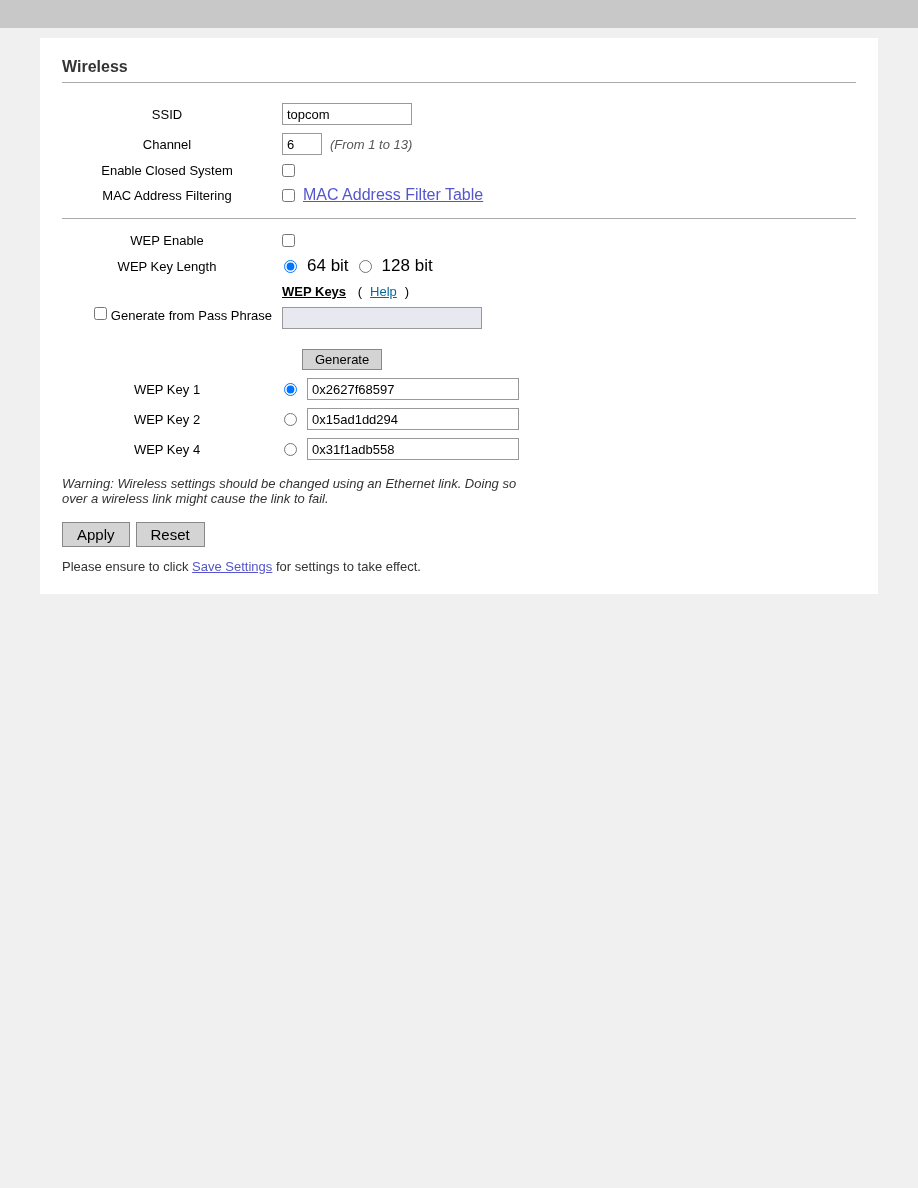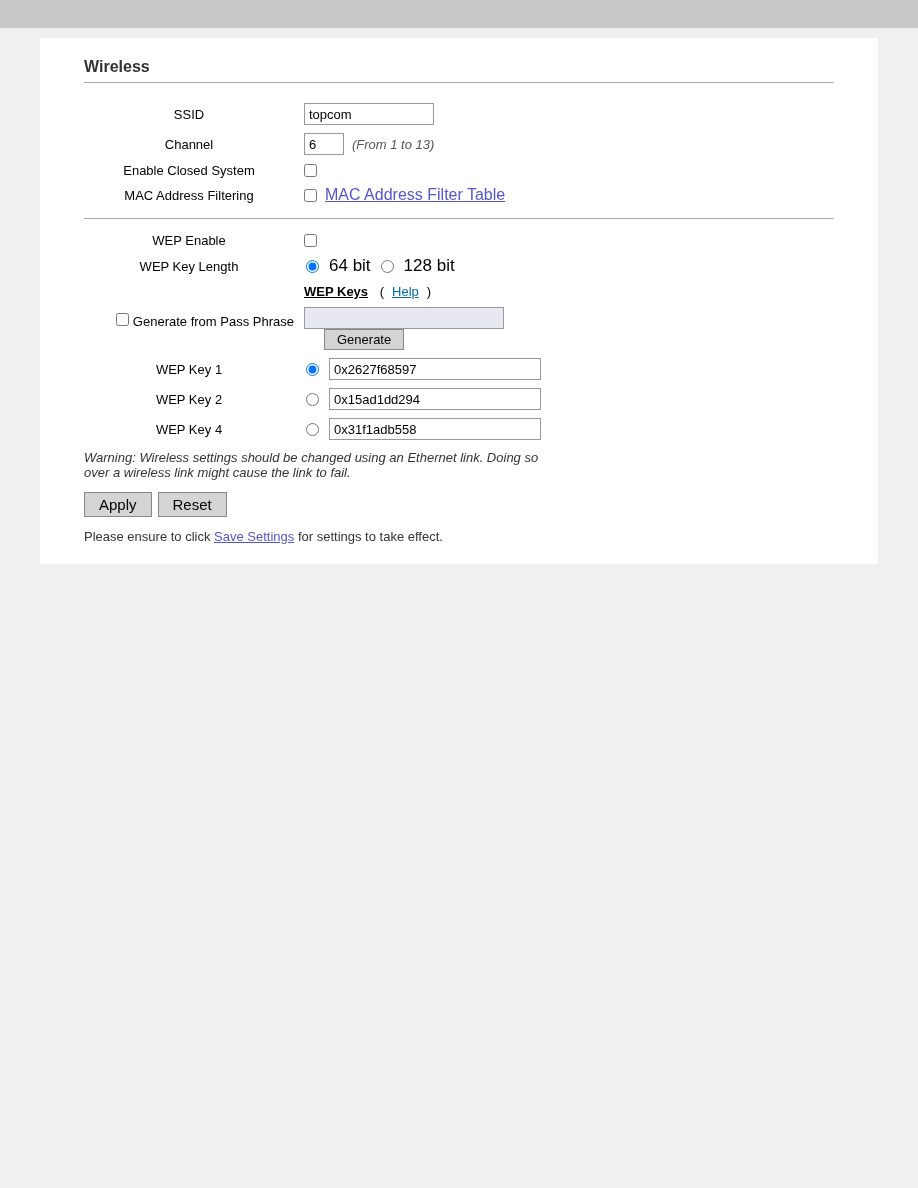--- a/index.html
+++ b/index.html
@@ -19,21 +19,21 @@
 
     .top-bar {
       background-color: #c8c8c8;
       height: 28px;
       width: 100%;
     }
 
     .content-area {
       background-color: #ffffff;
       margin: 10px 40px;
-      padding: 20px 44px;
+      padding: 20px 22px;
     }
 
     .page-title {
       font-size: 16px;
       font-weight: bold;
       color: #333;
       margin-bottom: 6px;
     }
 
     .divider {
@@ -113,22 +113,22 @@
     .help-link {
       color: #0369a1;
       text-decoration: underline;
       cursor: pointer;
       font-size: 13px;
       font-weight: normal;
     }
 
     .passphrase-row {
       display: flex;
-      align-items: flex-end;
-      margin-bottom: 0;
+      align-items: flex-start;
+      margin-bottom: 20px;
       margin-left: 10px;
     }
 
     .passphrase-input {
       width: 200px;
       border: 1px solid #999;
       padding: 2px 4px;
       font-size: 13px;
       height: 22px;
       background-color: #e8e8f0;
@@ -150,21 +150,21 @@
       border: 1px solid #999;
       padding: 2px 4px;
       font-size: 13px;
       height: 22px;
     }
 
     .warning-text {
       font-style: italic;
       font-size: 13px;
       color: #333;
-      margin: 10px 0;
+      margin: 16px 0;
       max-width: 480px;
     }
 
     .button-row {
       display: flex;
       gap: 6px;
       margin: 12px 0;
     }
 
     .apply-btn, .reset-btn {

